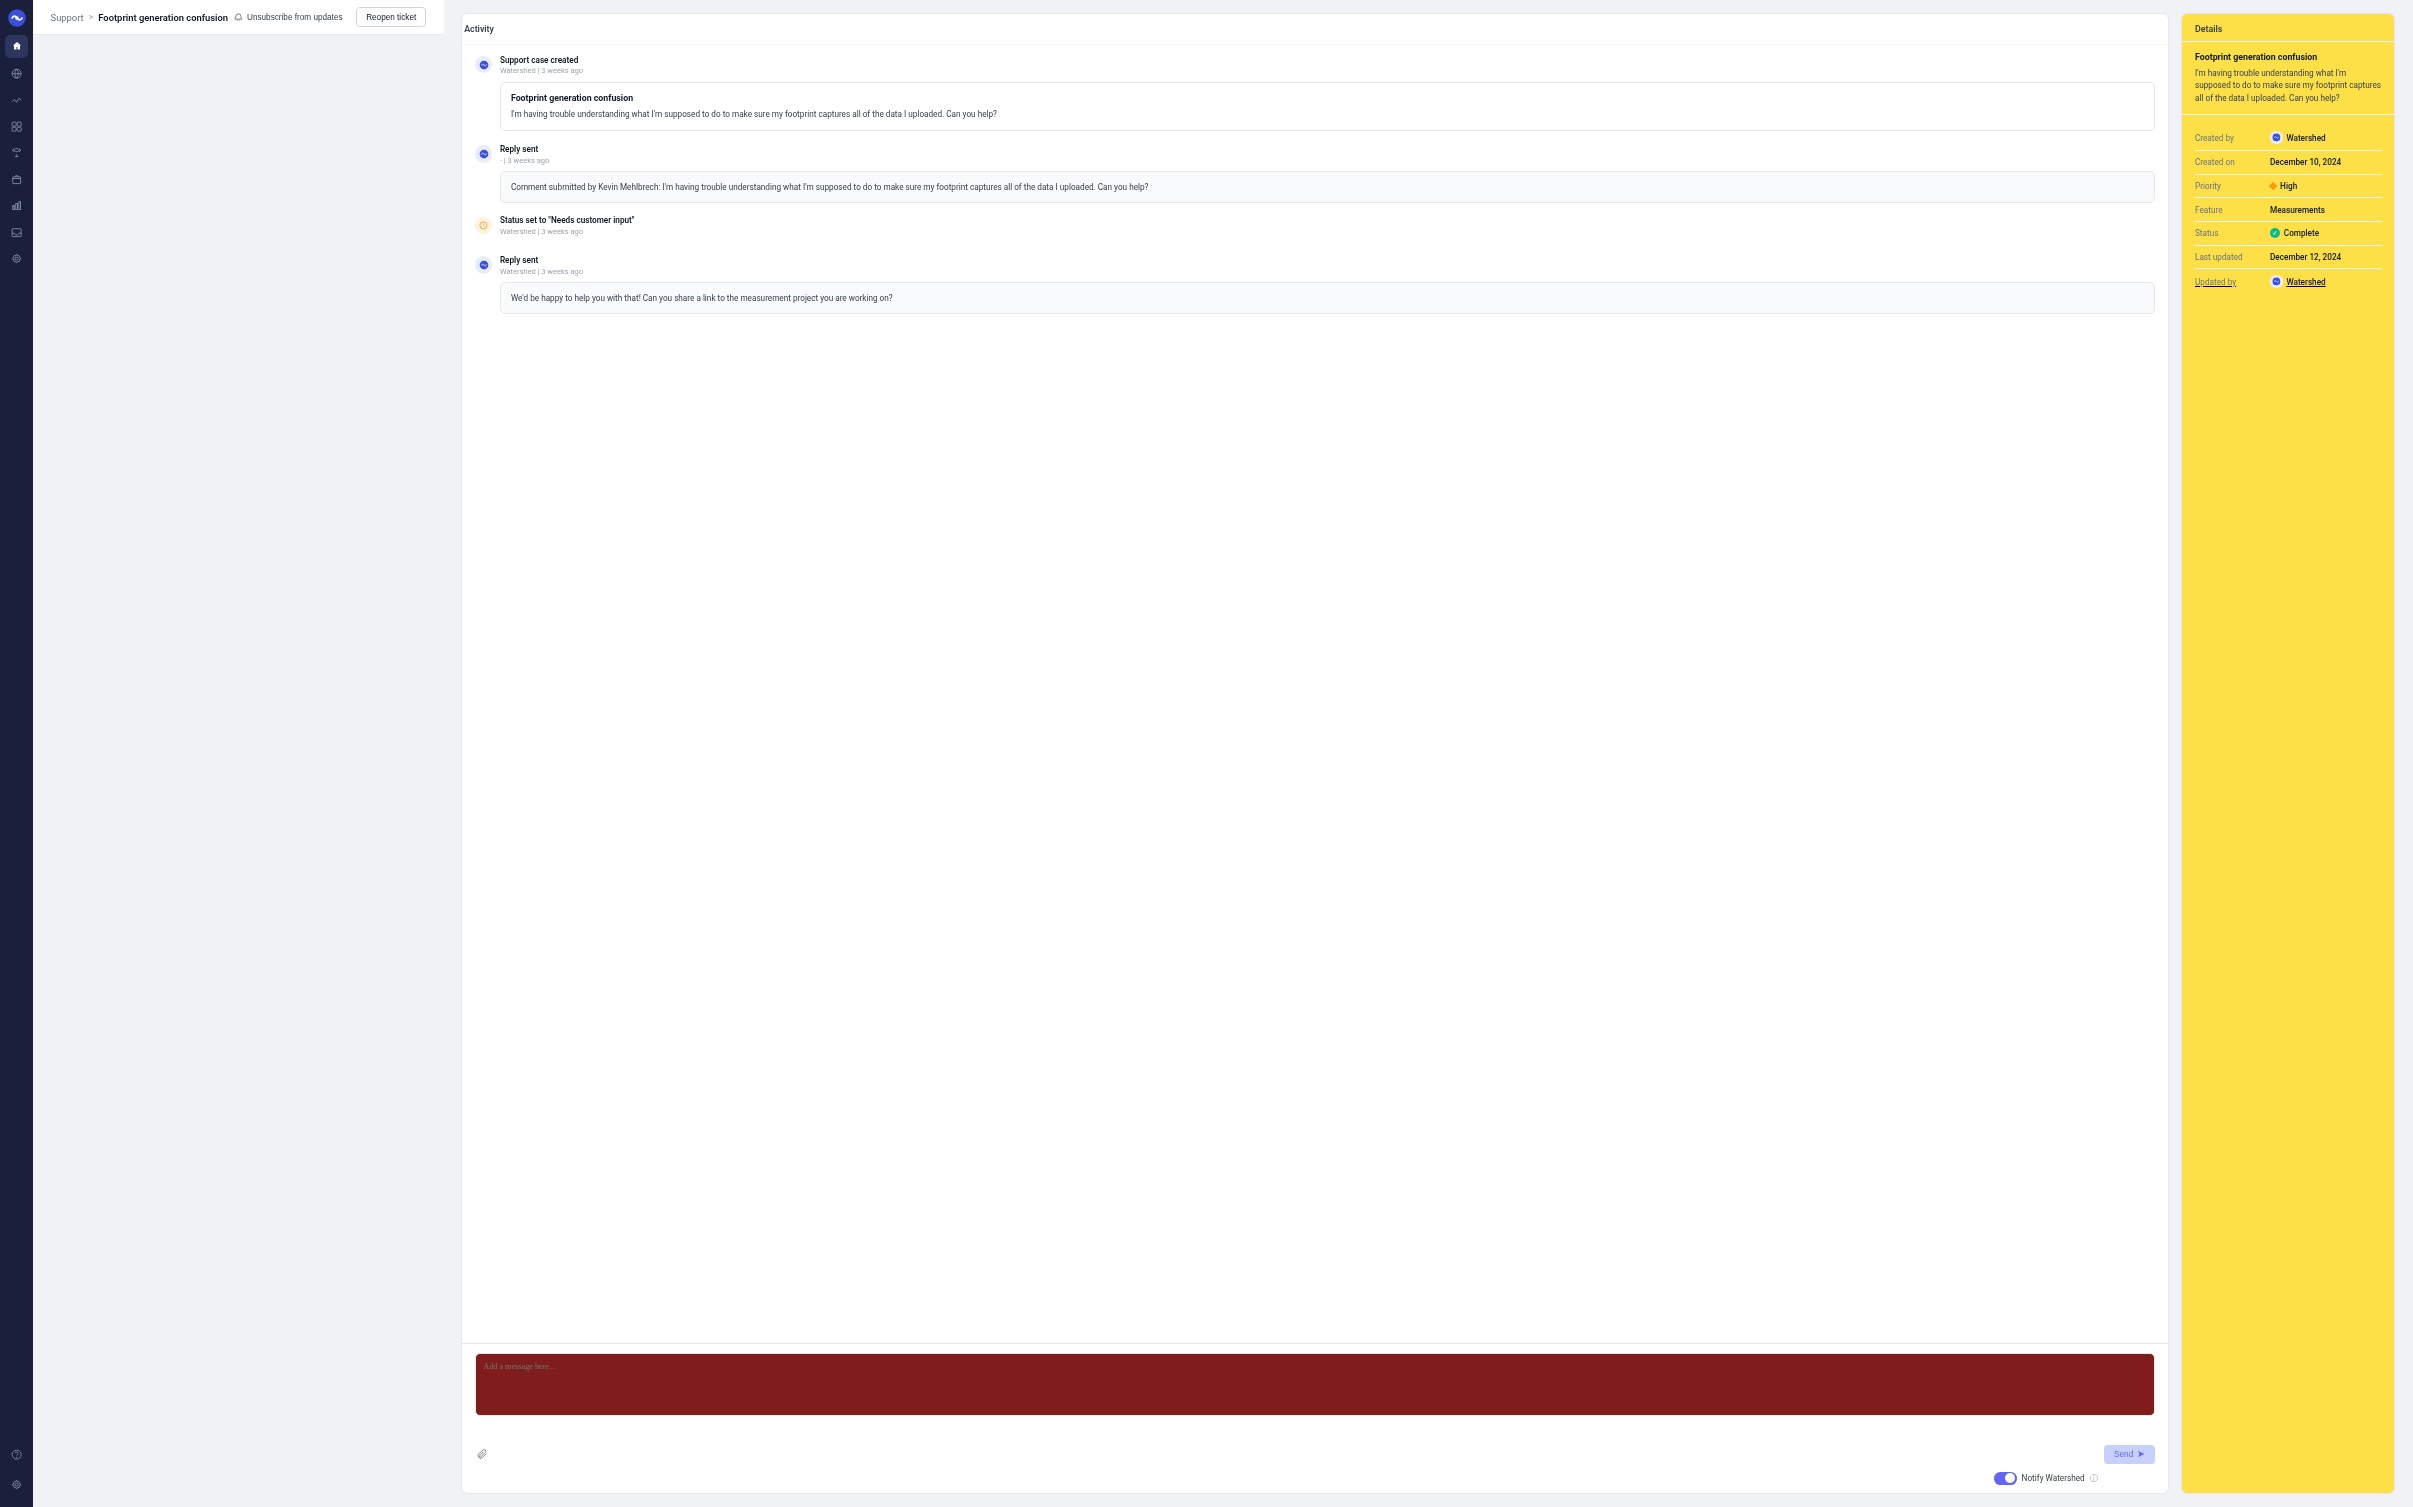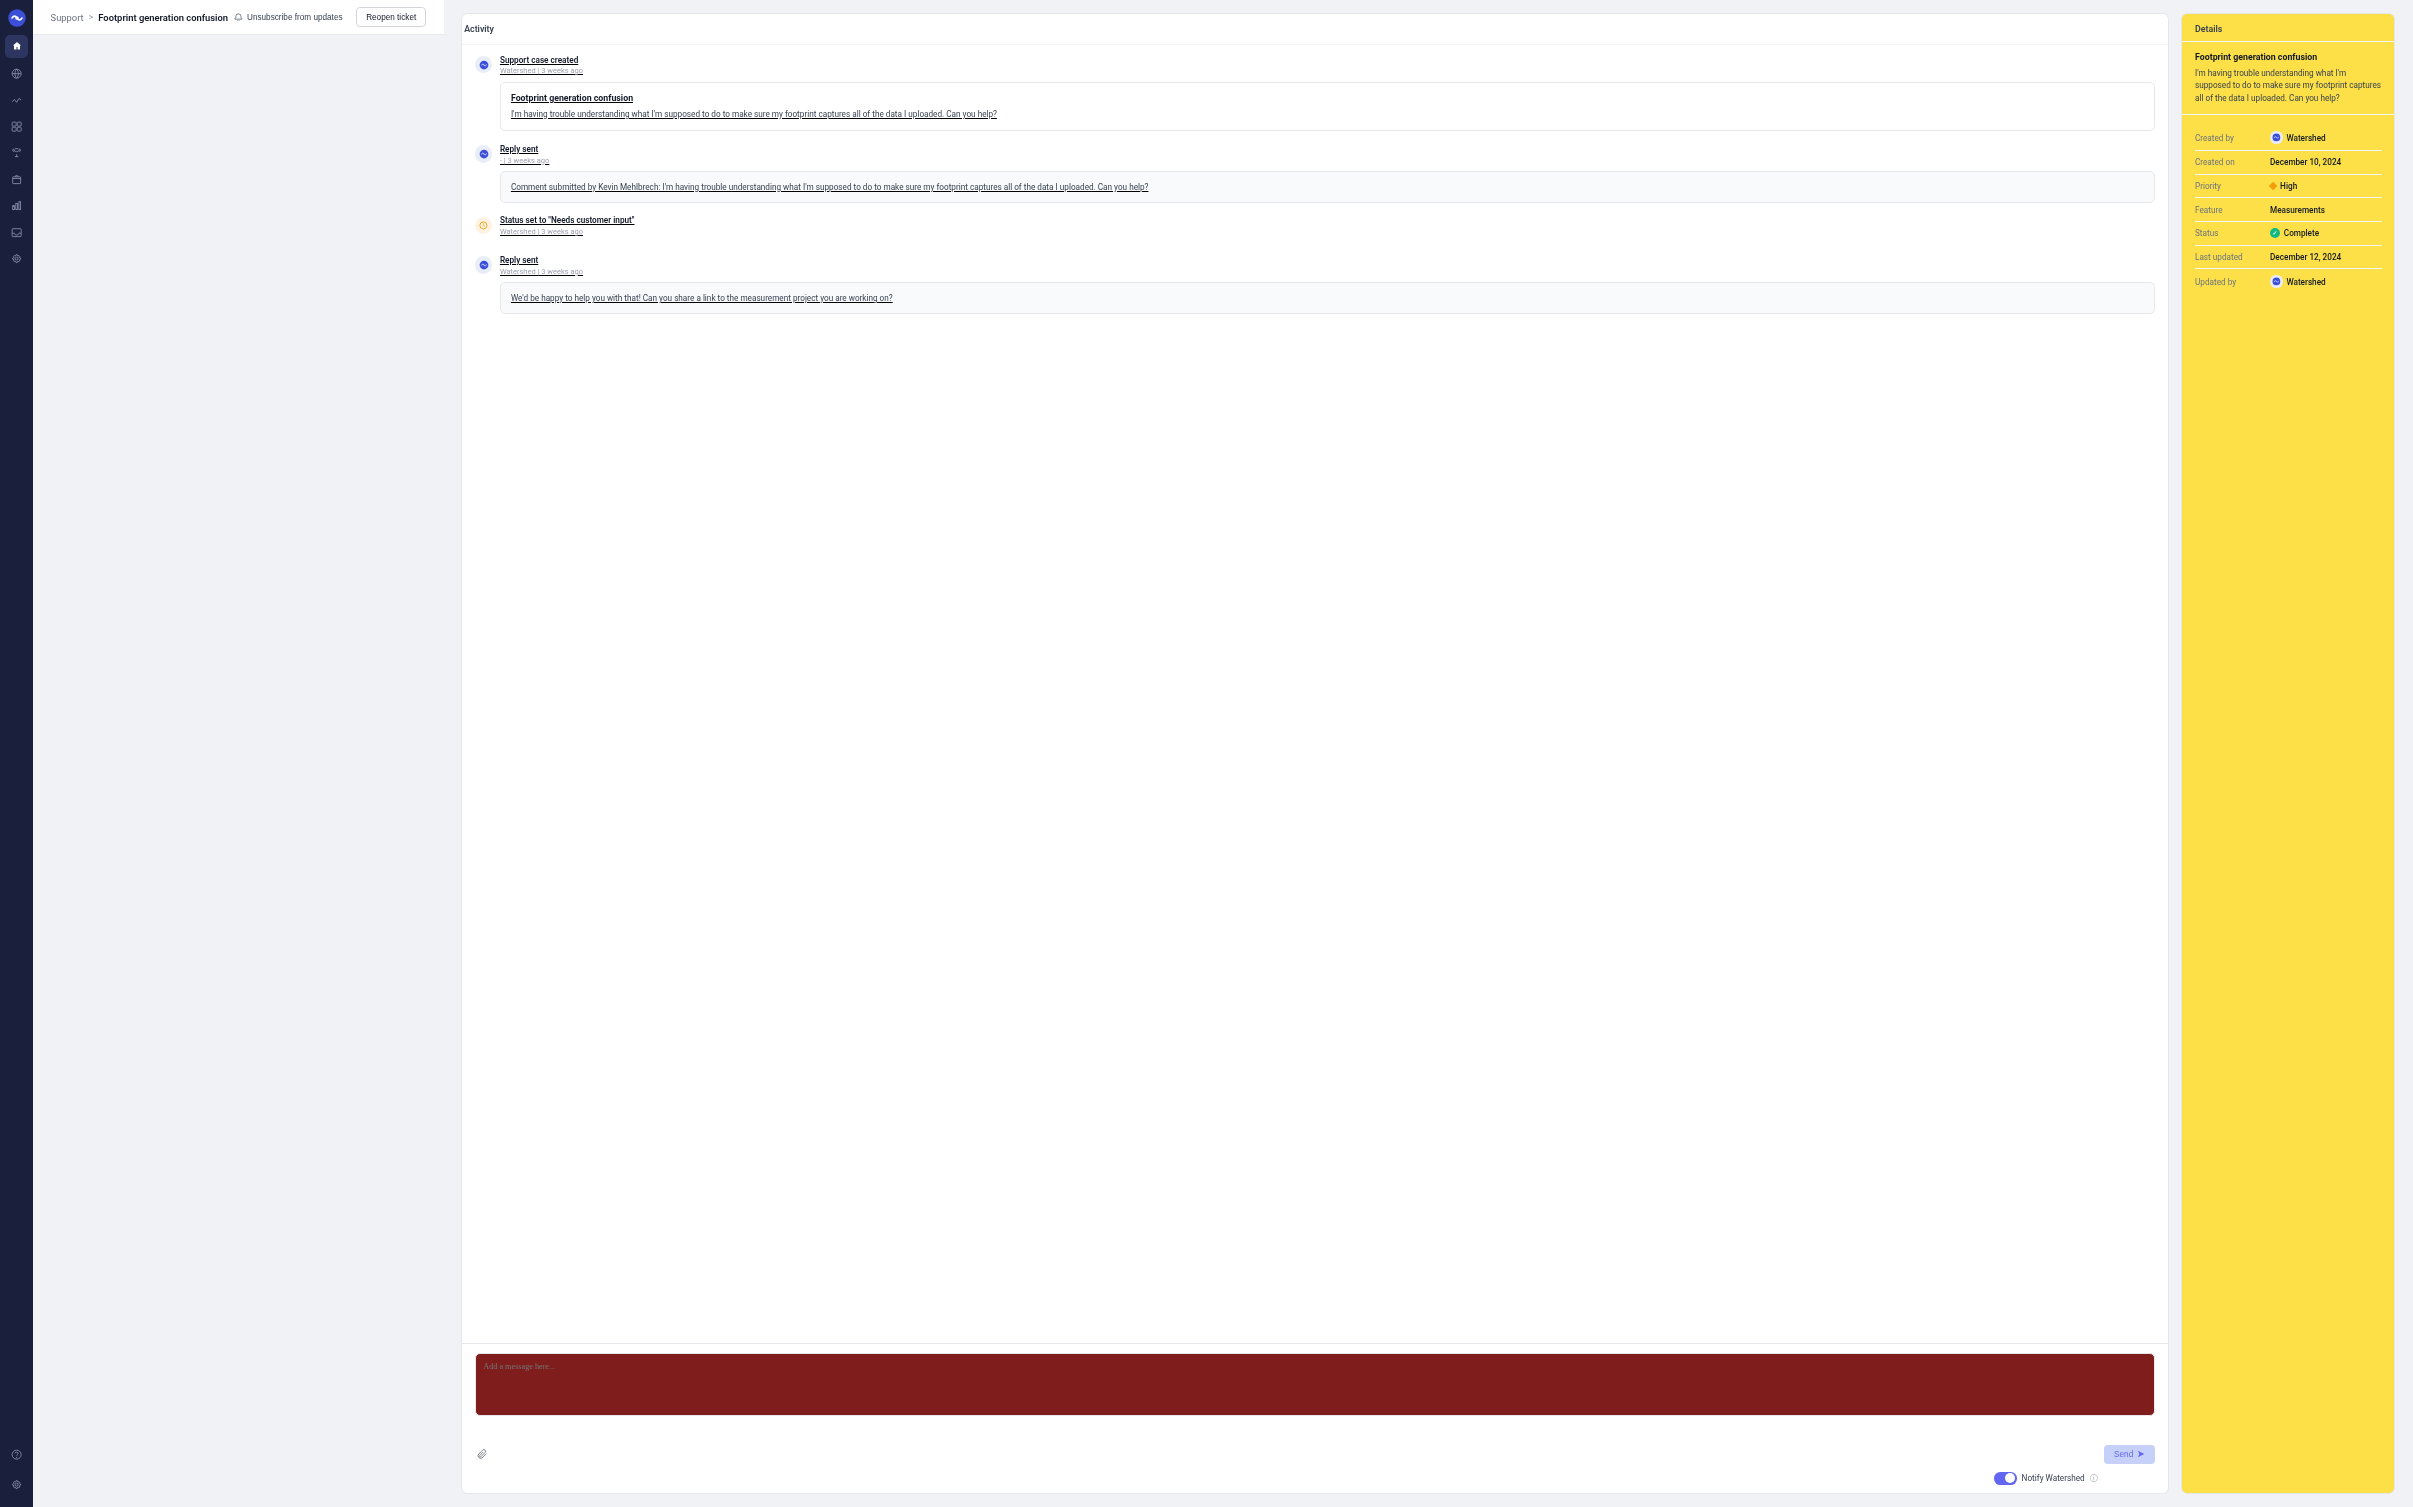--- a/index.html
+++ b/index.html
@@ -144,21 +144,20 @@
       padding: 10px 2px;
       font-size: 8.8px;
       font-weight: 600;
       color: #374151;
       border-bottom: 0.6px solid #f3f4f6;
     }
     .activity-scroll {
       flex: 1;
       overflow-y: auto;
       padding: 10px 12.6px;
-      text-decoration: underline;
     }
 
     
     .activity-item {
       display: flex;
       gap: 7.5px;
       margin-bottom: 12.6px;
     }
     .activity-avatar {
       width: 17.6px;
@@ -338,21 +337,21 @@
       display: flex;
       flex-direction: column;
       gap: 0;
     }
     .detail-row {
       display: flex;
       align-items: center;
       padding: 6.3px 0;
       border-bottom: 0.6px solid #f3f4f6;
     }
-    .detail-row:last-child { border-bottom: none; }
+    .detail-row:last-child { border-bottom: none; text-decoration: underline; }
     .detail-label {
       font-size: 8.2px;
       color: #6b7280;
       width: 75px;
       flex-shrink: 0;
     }
     .detail-value {
       font-size: 8.2px;
       color: #111827;
       font-weight: 500;

